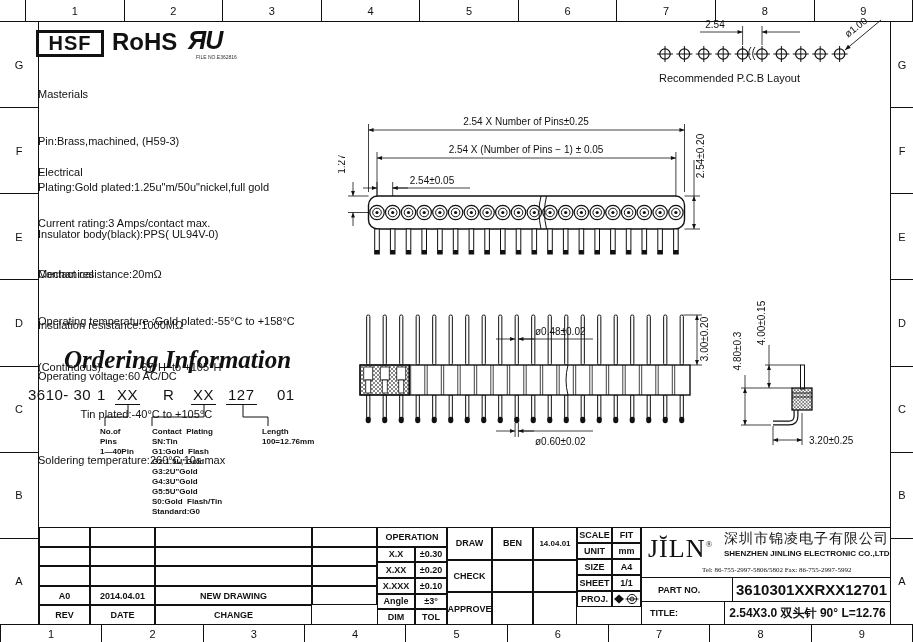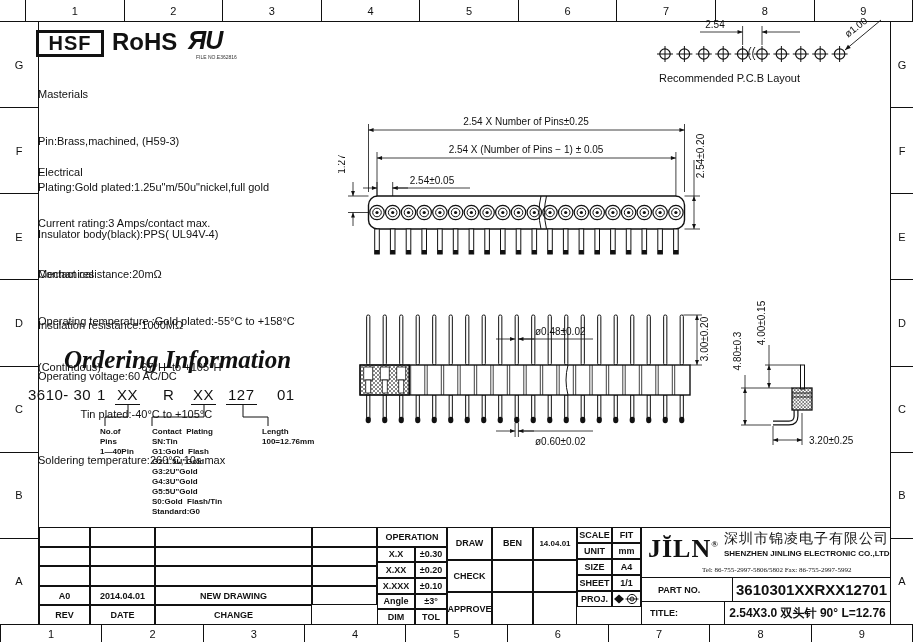--- a/index.html
+++ b/index.html
@@ -21,21 +21,21 @@
   .spec div{white-space:pre;}
   
   .ord-title{font-family:"Liberation Serif",serif;font-style:italic;font-weight:600;font-size:25px;margin-left:20px;}
   .pn{font-size:15px;letter-spacing:.5px;}
   .pn.u{border-bottom:1.5px solid #111;padding:0 2px 1px 2px;}
   .leadlabel{font-size:8px;font-weight:bold;line-height:10px;white-space:pre;}
   .tb-cell{border:1px solid #111;display:flex;align-items:center;justify-content:center;
            font-size:9px;font-weight:600;overflow:hidden;white-space:nowrap;}
   .grid{display:grid;}
   svg text{font-family:"Liberation Sans",sans-serif;fill:#111;}
-  .logo-big{font-weight:bold;font-size:26px;letter-spacing:1px;font-family:"Liberation Serif",serif;text-align:right;}
+  .logo-big{font-weight:normal;font-size:26px;letter-spacing:1px;font-family:"Liberation Serif",serif;text-align:right;}
 </style>
 </head>
 <body>
 
 <div id="sheet">
 
   <div class="abs ruler" style="left:25px;right:0;top:0;height:21px;">
     <div class="cell">
         <span>1</span>
       </div>
@@ -147,21 +147,21 @@
     <span>HSF</span>
   </div>
   <div class="abs" style="left:112px;top:28px;font-size:24px;font-weight:600;"><span>RoHS</span></div>
   <div class="abs" style="left:188px;top:26px;font-size:25px;font-weight:900;font-style:italic;letter-spacing:-1px;"><span>ЯU</span></div>
   <div class="abs" style="left:196px;top:54px;font-size:5px;color:#333;"><span>FILE NO.E362816</span></div>
 
   <div class="abs spec" style="left:38px;top:56px;">
     <div>Masterials</div>
     <div>Pin:Brass,machined, (H59-3)</div>
     <div>Plating:Gold plated:1.25u"m/50u"nickel,full gold</div>
-    <div>Insulator body(black):PPS( UL94V-4)</div>
+    <div>Insulator body(black):PPS( UL94V-0)</div>
   </div>
 
   <div class="abs spec wide" style="left:38px;top:130px;">
     <div>Electrical</div>
     <div>Current rating:3 Amps/contact max.</div>
     <div>Contact resistance:20mΩ</div>
     <div>Insulation resistance:1000MΩ</div>
     <div>Operating voltage:60 AC/DC</div>
   </div>
 

